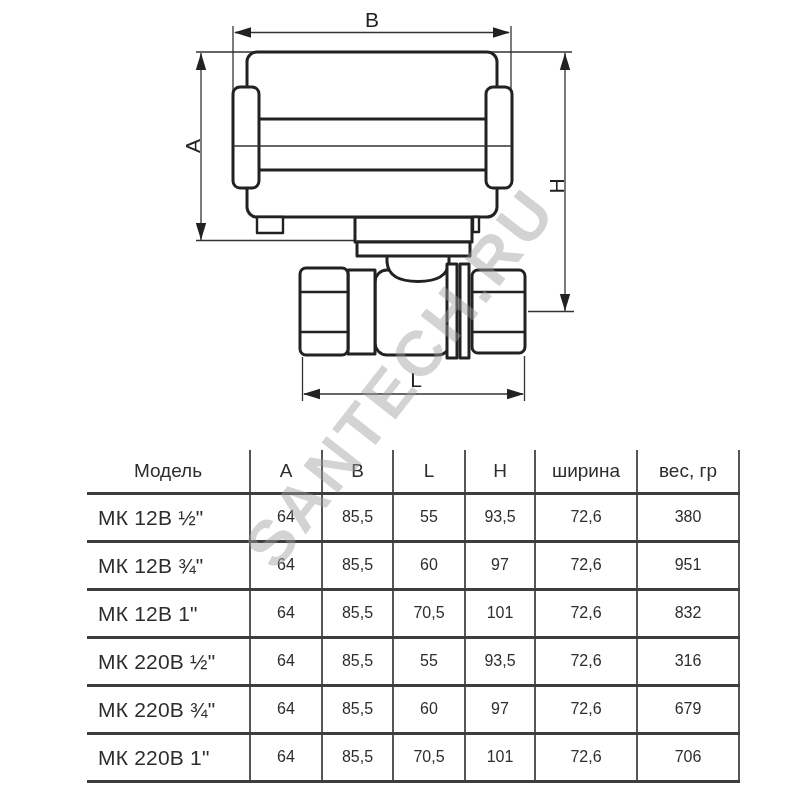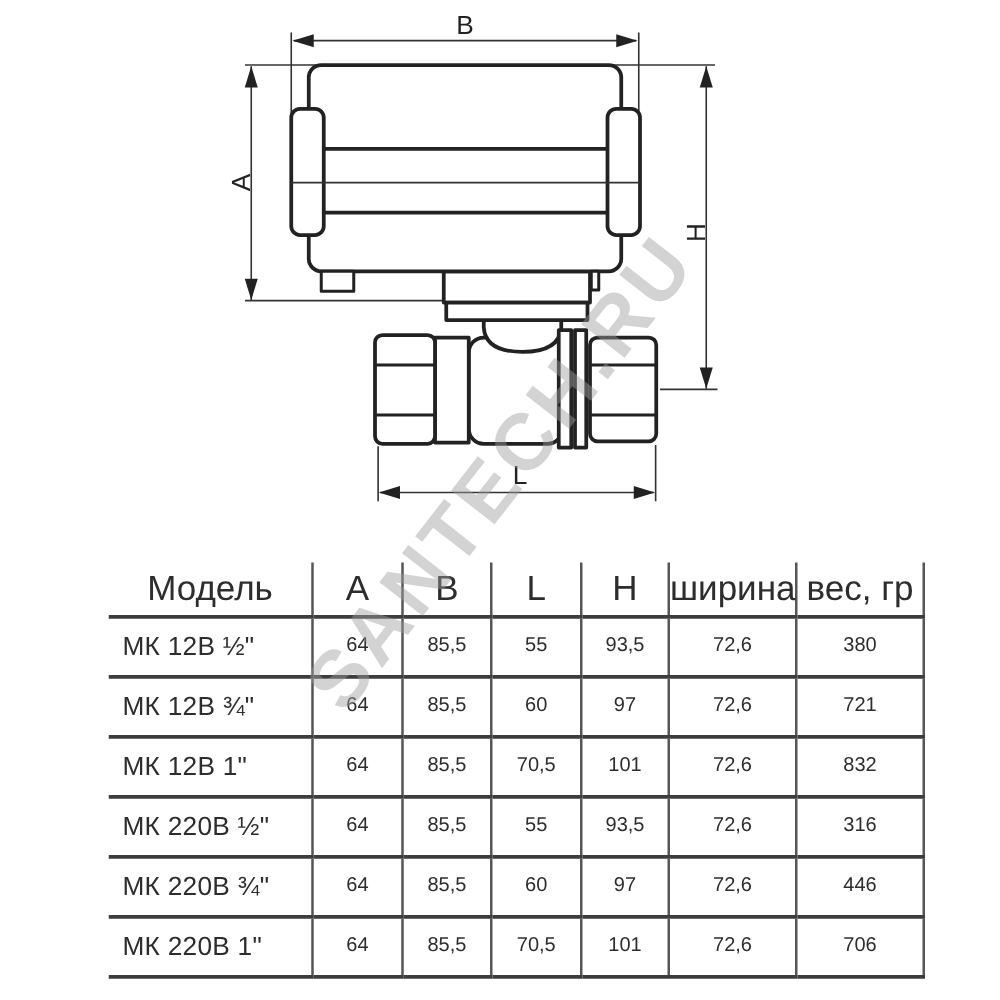--- a/index.html
+++ b/index.html
@@ -17,21 +17,21 @@
   }
   table.spec th, table.spec td{
     border-right:2px solid #565656;
     border-bottom:3px solid #3d3d3d;
     padding:0;margin:0;background:transparent;
     font-weight:400;text-align:center;vertical-align:middle;
     font-size:16px;line-height:1;
   }
   table.spec thead tr{height:43px;}
   table.spec tbody tr{height:48px;}
-  table.spec th{font-size:28px;}
+  table.spec th{font-size:19px;}
   table.spec .model{
     text-align:left;padding-left:11px;font-size:21px;letter-spacing:0.2px;
   }
   
   col.c0{width:163px}col.c1{width:72px}col.c2{width:71px}col.c3{width:72px}
   col.c4{width:70px}col.c5{width:102px}col.c6{width:102px}
 
   #watermark{
     position:absolute;left:400px;top:378px;z-index:3;
     transform:translate(-50%,-50%) rotate(-52deg);
@@ -159,21 +159,21 @@
           <td>72,6</td>
           <td>380</td>
         </tr>
         <tr>
           <td class="model">МК 12В ¾"</td>
           <td>64</td>
           <td>85,5</td>
           <td>60</td>
           <td>97</td>
           <td>72,6</td>
-          <td>721</td>
+          <td>951</td>
         </tr>
         <tr>
           <td class="model">МК 12В 1"</td>
           <td>64</td>
           <td>85,5</td>
           <td>70,5</td>
           <td>101</td>
           <td>72,6</td>
           <td>832</td>
         </tr>
@@ -186,21 +186,21 @@
           <td>72,6</td>
           <td>316</td>
         </tr>
         <tr>
           <td class="model">МК 220В ¾"</td>
           <td>64</td>
           <td>85,5</td>
           <td>60</td>
           <td>97</td>
           <td>72,6</td>
-          <td>446</td>
+          <td>679</td>
         </tr>
         <tr>
           <td class="model">МК 220В 1"</td>
           <td>64</td>
           <td>85,5</td>
           <td>70,5</td>
           <td>101</td>
           <td>72,6</td>
           <td>706</td>
         </tr>

